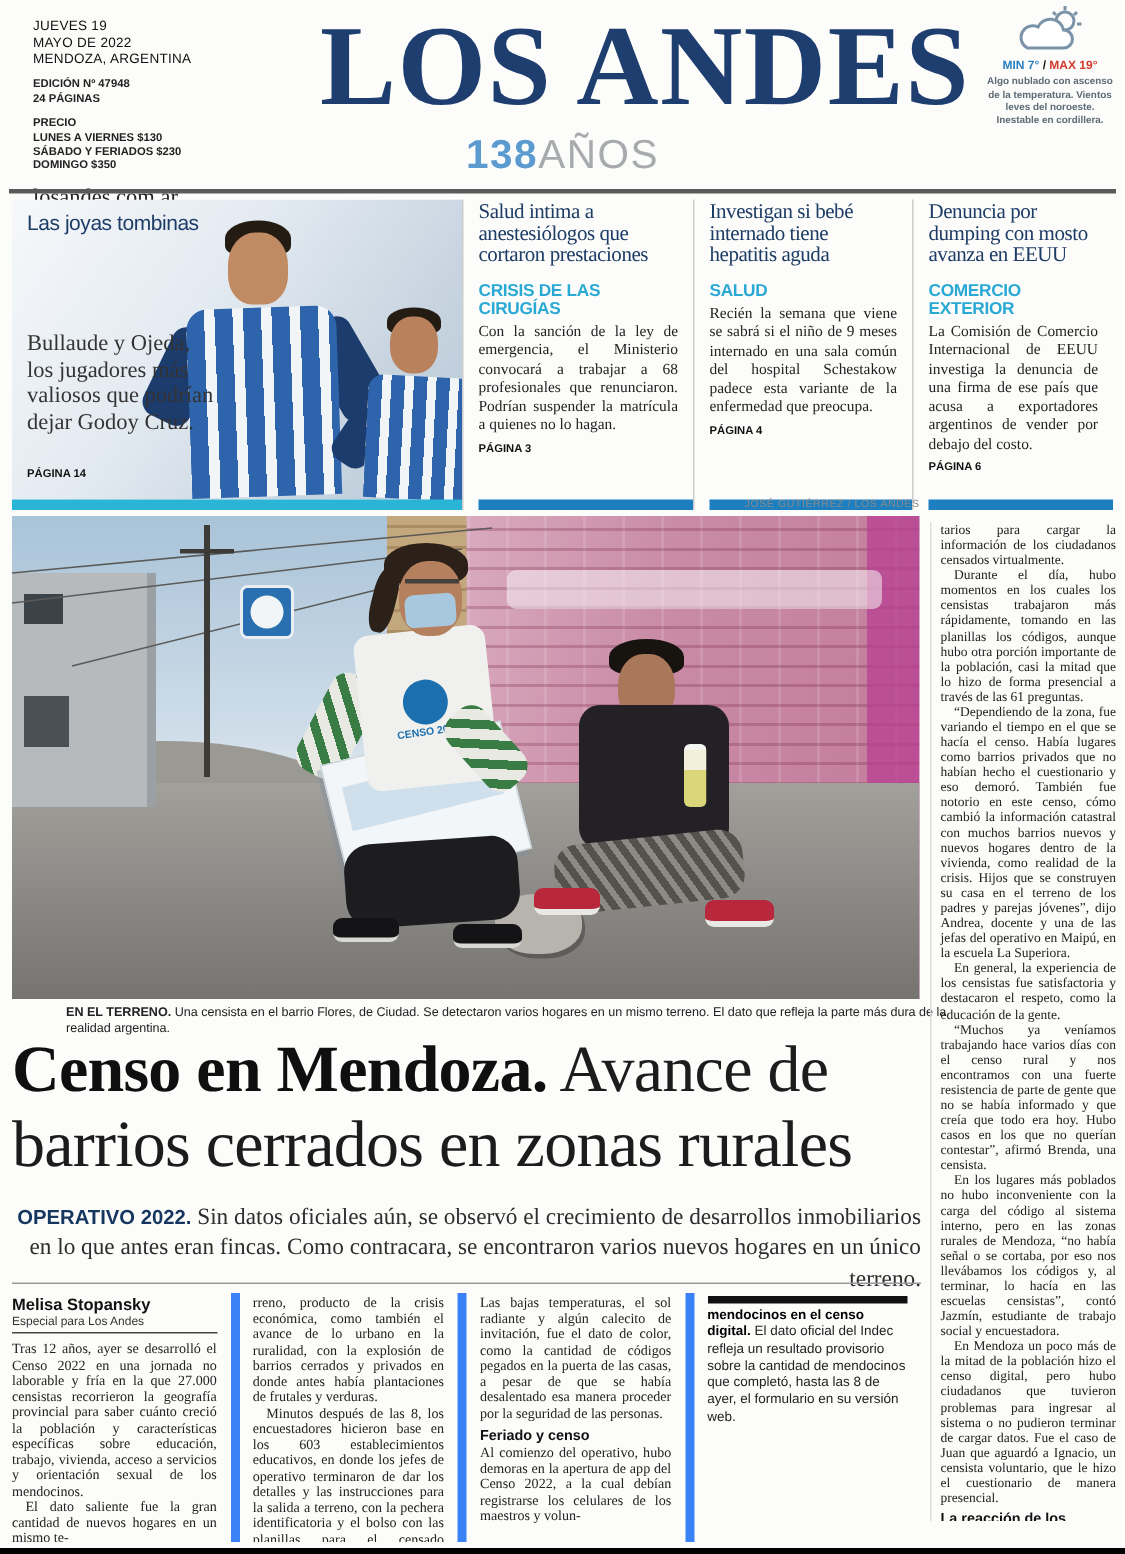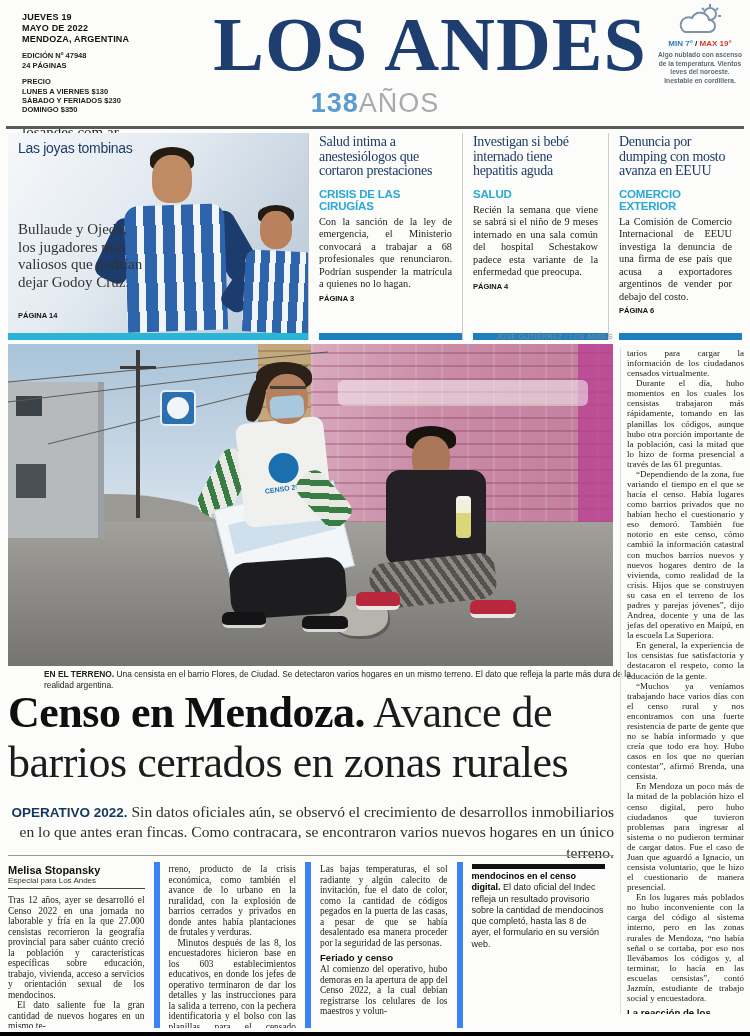--- a/index.html
+++ b/index.html
@@ -3,21 +3,21 @@
 <meta charset="utf-8">
 <style>
   * { margin:0; padding:0; box-sizing:border-box; }
   html,body { background:#e8e8e8; }
   .page { position:relative; width:750px; height:1036px; margin:0 auto; background:#fcfcfa;
           font-family:"Liberation Serif","DejaVu Serif",serif; color:#1a1a1a; overflow:hidden; }
 
   
   .masthead { position:absolute; top:0; left:0; right:0; height:126px; }
   .mast-left { position:absolute; left:22px; top:12px; width:160px; font-family:"Liberation Sans","DejaVu Sans",sans-serif; }
-  .date-block p { font-size:9px; font-weight:bold; line-height:1.2; letter-spacing:.2px; color:#111; }
+  .date-block p { font-size:9px; font-weight:normal; line-height:1.2; letter-spacing:.2px; color:#111; }
   .edition-block { margin-top:7px; }
   .edition-block p { font-size:7.5px; font-weight:bold; line-height:1.25; color:#222; }
   .price-block { margin-top:7px; }
   .price-block p { font-size:7.5px; font-weight:bold; line-height:1.25; color:#222; }
   .website { margin-top:9px; font-family:"Liberation Serif",serif; font-size:15px; color:#222; }
   .title { position:absolute; left:170px; right:60px; top:6px; text-align:center;
            font-size:76px; font-weight:bold; color:#1f3e70; letter-spacing:1px; line-height:1; }
   .years { position:absolute; left:0; right:0; top:88px; text-align:center;
            font-family:"Liberation Sans",sans-serif; font-size:27px; letter-spacing:1px; }
   .y-num { color:#5b9bd0; font-weight:bold; }
@@ -346,21 +346,21 @@
     </div>
   </section>
 
   <aside class="right-col">
     <div class="body">
         <p>tarios para cargar la información de los ciudadanos censados virtualmente.</p>
         <p>Durante el día, hubo momentos en los cuales los censistas trabajaron más rápidamente, tomando en las planillas los códigos, aunque hubo otra porción importante de la población, casi la mitad que lo hizo de forma presencial a través de las 61 preguntas.</p>
         <p>“Dependiendo de la zona, fue variando el tiempo en el que se hacía el censo. Había lugares como barrios privados que no habían hecho el cuestionario y eso demoró. También fue notorio en este censo, cómo cambió la información catastral con muchos barrios nuevos y nuevos hogares dentro de la vivienda, como realidad de la crisis. Hijos que se construyen su casa en el terreno de los padres y parejas jóvenes”, dijo Andrea, docente y una de las jefas del operativo en Maipú, en la escuela La Superiora.</p>
         <p>En general, la experiencia de los censistas fue satisfactoria y destacaron el respeto, como la educación de la gente.</p>
         <p>“Muchos ya veníamos trabajando hace varios días con el censo rural y nos encontramos con una fuerte resistencia de parte de gente que no se había informado y que creía que todo era hoy. Hubo casos en los que no querían contestar”, afirmó Brenda, una censista.</p>
+        <p>En los lugares más poblados no hubo inconveniente con la carga del código al sistema interno, pero en las zonas rurales de Mendoza, “no había señal o se cortaba, por eso nos llevábamos los códigos y, al terminar, lo hacía en las escuelas censistas”, contó Jazmín, estudiante de trabajo social y encuestadora.</p>
         <p>En Mendoza un poco más de la mitad de la población hizo el censo digital, pero hubo ciudadanos que tuvieron problemas para ingresar al sistema o no pudieron terminar de cargar datos. Fue el caso de Juan que aguardó a Ignacio, un censista voluntario, que le hizo el cuestionario de manera presencial.</p>
-        <p>En los lugares más poblados no hubo inconveniente con la carga del código al sistema interno, pero en las zonas rurales de Mendoza, “no había señal o se cortaba, por eso nos llevábamos los códigos y, al terminar, lo hacía en las escuelas censistas”, contó Jazmín, estudiante de trabajo social y encuestadora.</p>
       </div>
     <div class="mini-head">La reacción de los ciudadanos</div>
 
   </aside>
 
   <div class="bottom-rule"></div>
 </div>
 
 </body></html>

